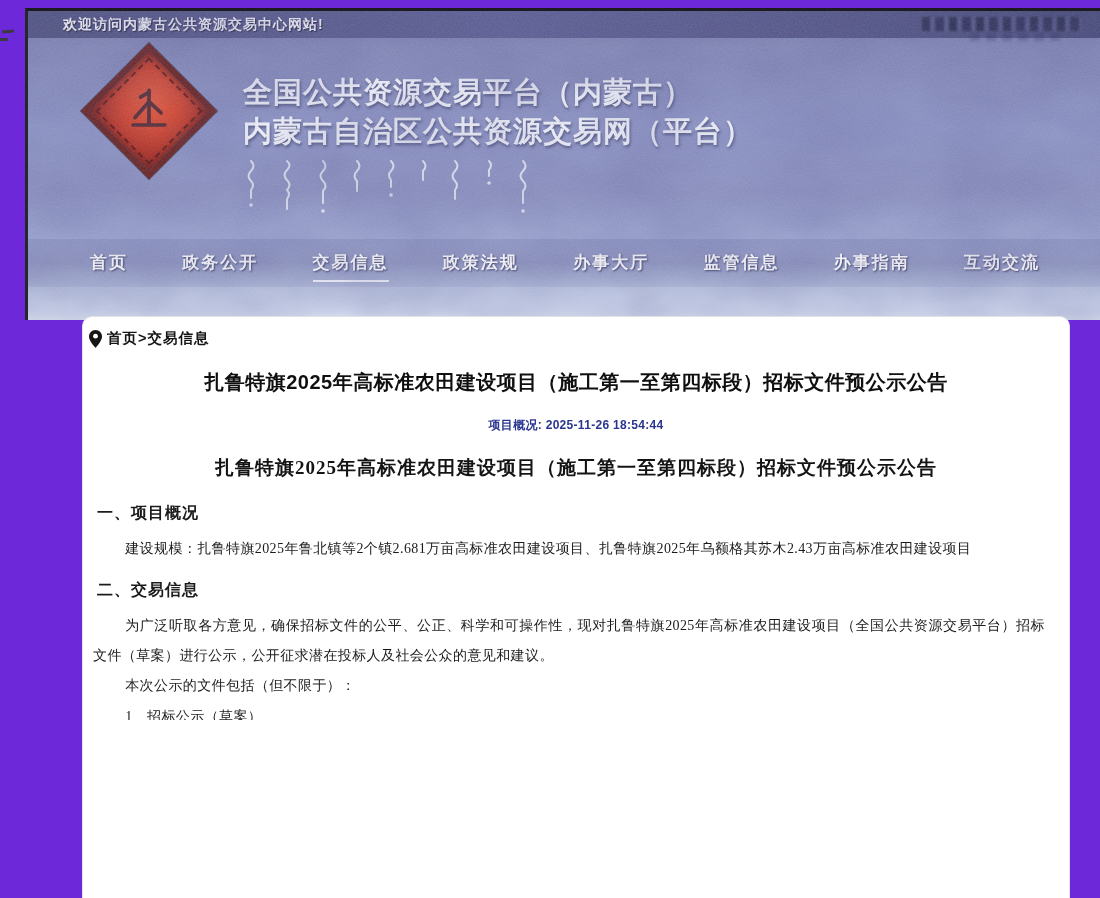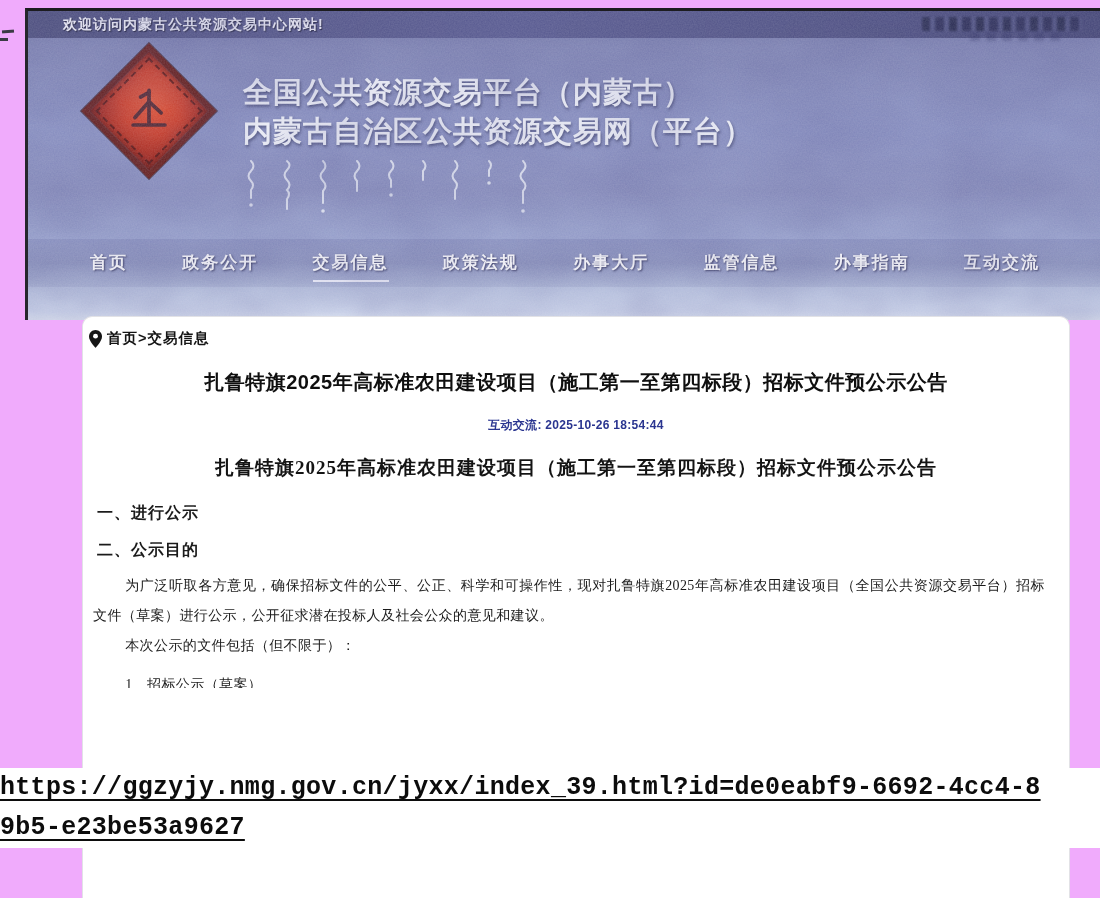--- a/index.html
+++ b/index.html
@@ -1,19 +1,19 @@
 <!DOCTYPE html>
 <html><head>
 <meta charset="utf-8">
 <style>
   * { margin:0; padding:0; box-sizing:border-box; }
   html,body { background:#ffffff; }
   .page {
     position:relative; width:1100px; height:898px; overflow:hidden;
-    background:#f0abfc;
+    background:#6d28d9;
     font-family:"Liberation Sans","DejaVu Sans",sans-serif;
   }
 
   
   .header {
     position:absolute; left:25px; top:8px; width:1075px; height:312px;
     border-top:3px solid #1c1c20;
     border-left:3px solid #26262c;
     background:
       linear-gradient(180deg,
@@ -122,21 +122,21 @@
     text-align:center; font-size:19px; font-weight:bold; letter-spacing:1px;
     color:#141414; margin-bottom:22px;
   }
   .section-heading {
     font-size:16px; font-weight:bold; margin:16px 0 10px 4px; letter-spacing:1px;
   }
   .article-body p {
     font-size:14px; line-height:30px; text-align:justify; text-indent:2.3em;
     margin-right:14px; letter-spacing:.4px;
   }
-  .clipped-line { height:11px; overflow:hidden; margin-top:16px; }
+  .clipped-line { height:11px; overflow:hidden; margin-top:8px; }
   .clipped-line p { line-height:16px; }
 
   
   .url-overlay {
     position:absolute; left:0px; top:768px; width:1100px;
     font-family:"Liberation Mono","DejaVu Sans Mono",monospace;
     font-size:25px; font-weight:bold; color:#0c0c0c;
     line-height:40px; letter-spacing:.3px; cursor:pointer;
     background:#ffffff;
   }
@@ -231,38 +231,35 @@
       <svg width="13" height="18" viewBox="0 0 16 22">
         <path d="M8 0 C3.6 0 0 3.6 0 8 c0 6 8 14 8 14 s8 -8 8 -14 C16 3.6 12.4 0 8 0 z" fill="#161616"></path>
         <circle cx="8" cy="7.5" r="3" fill="#ffffff"></circle>
       </svg>
       <span class="breadcrumb-text">首页&gt;交易信息</span>
     </div>
 
     <h1 class="article-title">扎鲁特旗2025年高标准农田建设项目（施工第一至第四标段）招标文件预公示公告</h1>
 
     <div class="publish-line">
-      <span>互动交流:</span>
-      <span>2025-10-26 18:54:44</span>
+      <span>项目概况:</span>
+      <span>2025-11-26 18:54:44</span>
     </div>
 
     <div class="article-body">
       <h2 class="content-title">扎鲁特旗2025年高标准农田建设项目（施工第一至第四标段）招标文件预公示公告</h2>
 
-      <h3 class="section-heading">一、进行公示</h3>
-
-      <h3 class="section-heading">二、公示目的</h3>
+      <h3 class="section-heading">一、项目概况</h3>
+      <p>建设规模：扎鲁特旗2025年鲁北镇等2个镇2.681万亩高标准农田建设项目、扎鲁特旗2025年乌额格其苏木2.43万亩高标准农田建设项目</p>
+
+      <h3 class="section-heading">二、交易信息</h3>
       <p>为广泛听取各方意见，确保招标文件的公平、公正、科学和可操作性，现对扎鲁特旗2025年高标准农田建设项目（全国公共资源交易平台）招标文件（草案）进行公示，公开征求潜在投标人及社会公众的意见和建议。</p>
 
       <p>本次公示的文件包括（但不限于）：</p>
 
       <div class="clipped-line">
         <p>1、招标公示（草案）</p>
       </div>
     </div>
   </div>
 
-  <div class="url-overlay">
-    <div>https://ggzyjy.nmg.gov.cn/jyxx/index_39.html?id=de0eabf9-6692-4cc4-8</div>
-    <div>9b5-e23be53a9627</div>
-  </div>
 
 </div>
 
 </body></html>

